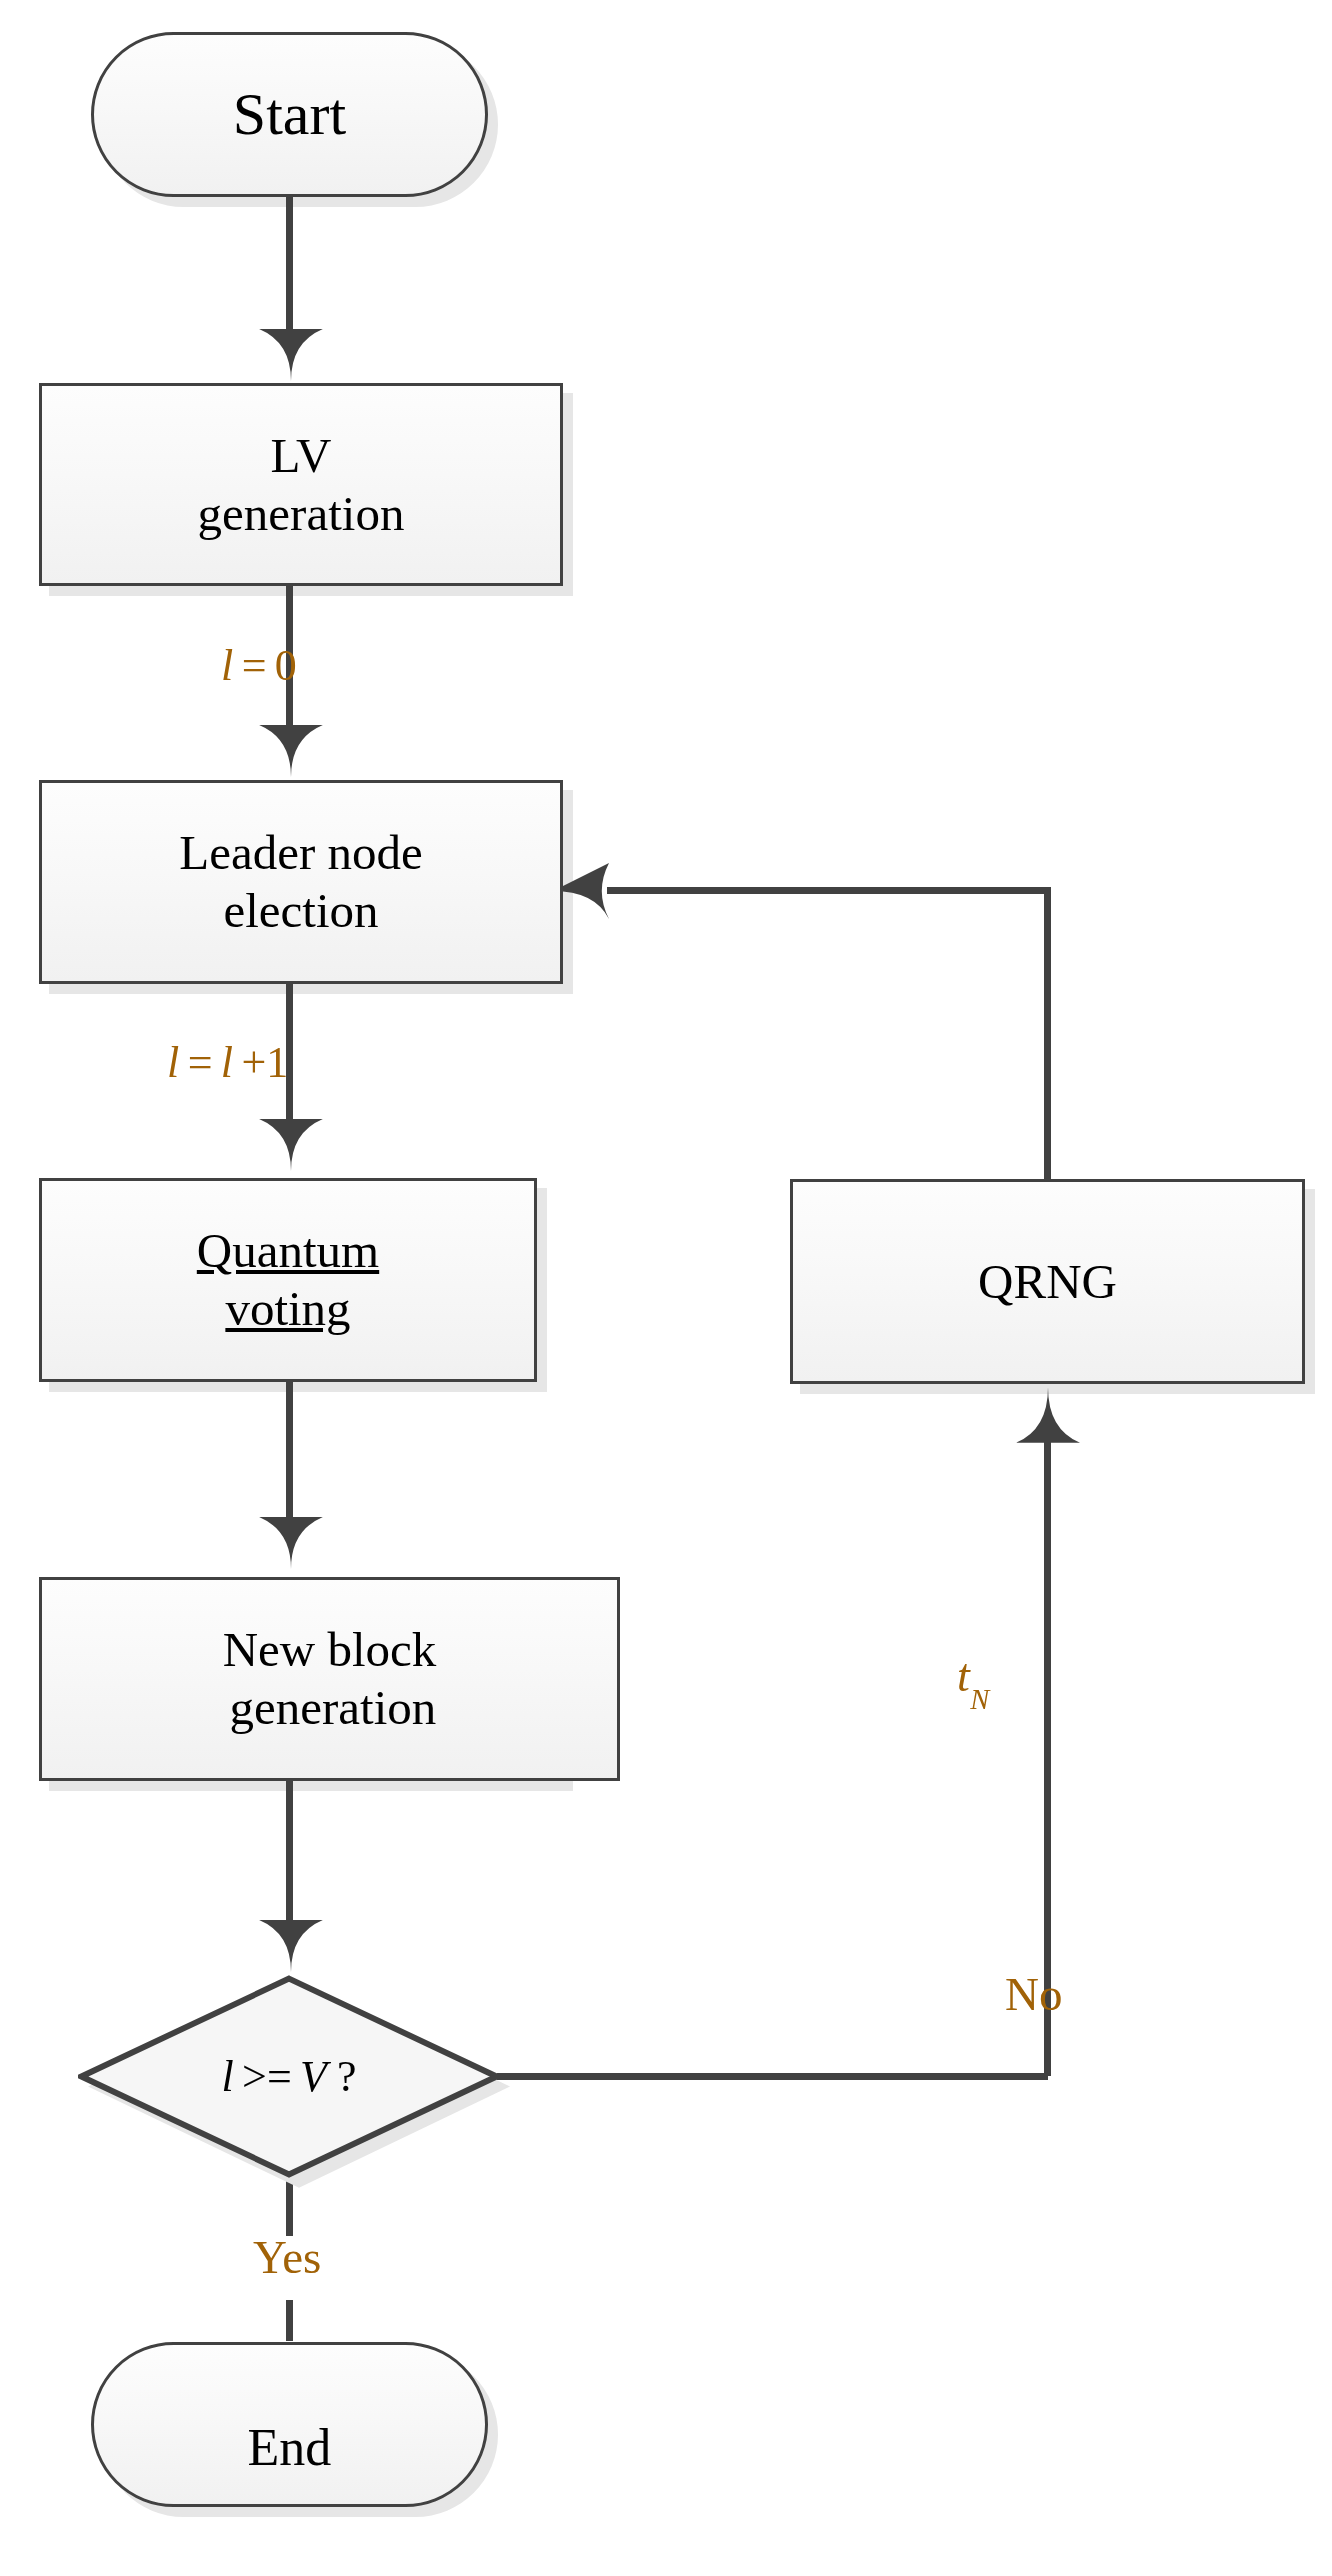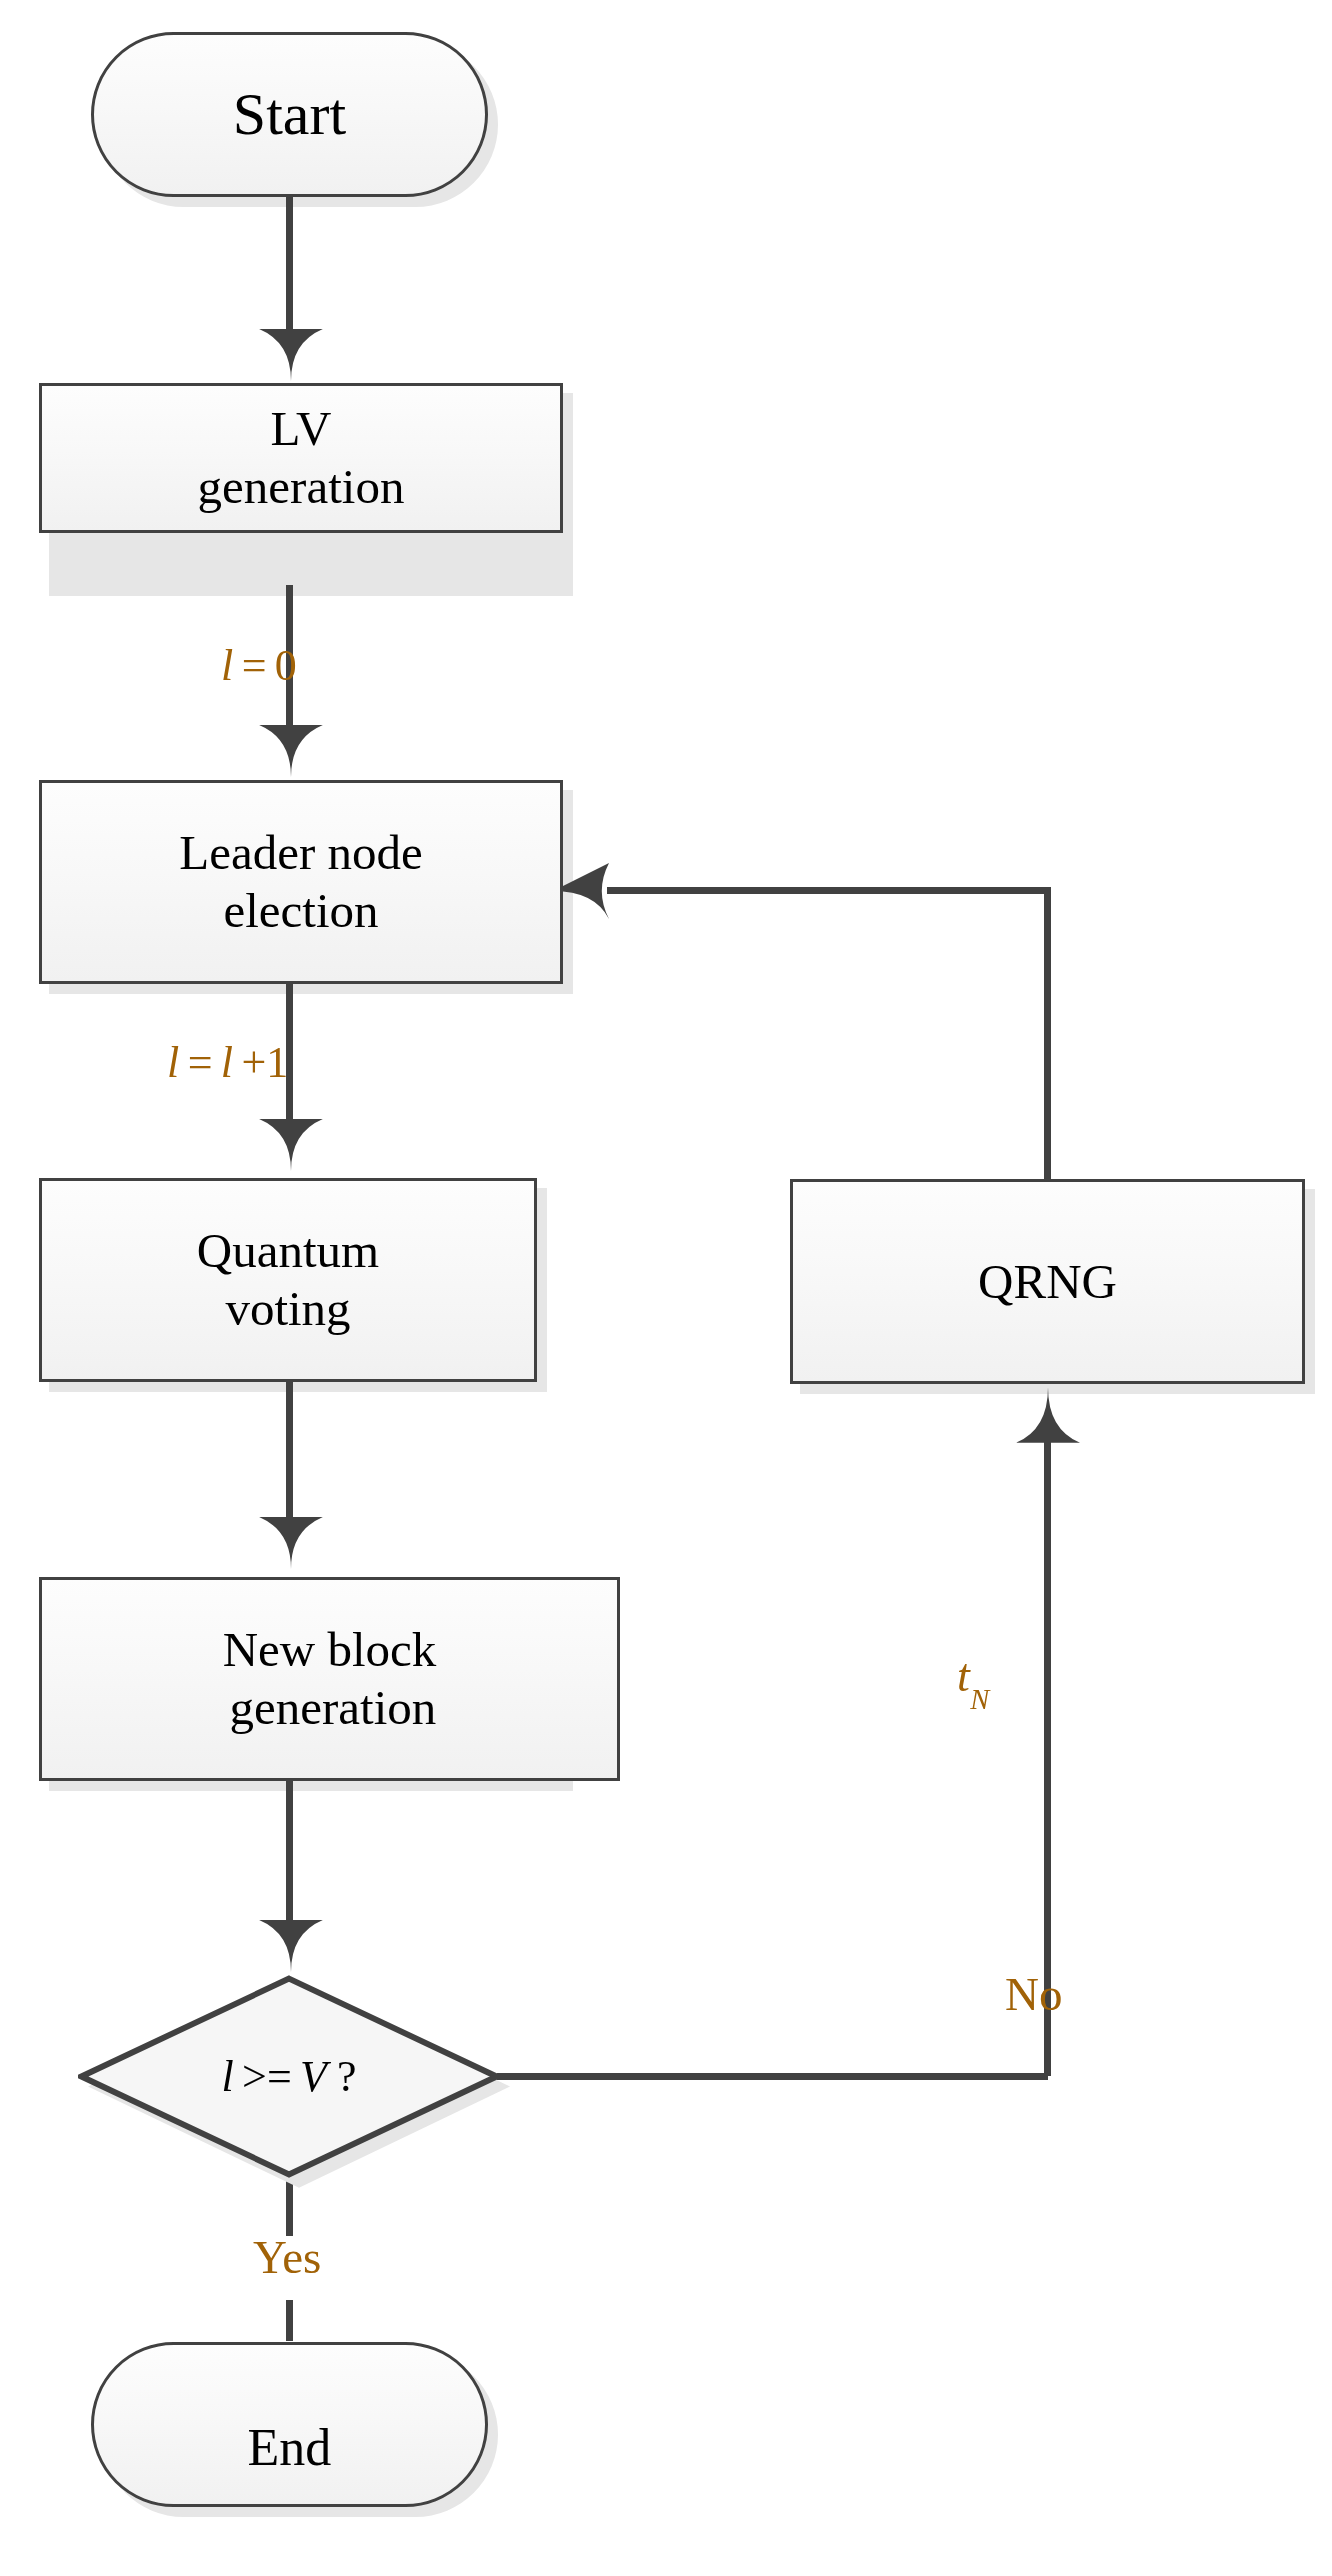--- a/index.html
+++ b/index.html
@@ -109,21 +109,21 @@
   <div class="node terminal" style="left:91px; top:32px; width:397px; height:165px;">
     <span class="label" style="font-size:60px;">Start</span>
   </div>
 
   <div class="vline" style="left:286px; top:197px; height:152px;"></div>
   <svg class="arrow" style="left:259px; top:329px; width:64px; height:52px;" viewBox="0 0 76 62">
     <path d="M 0 0 Q 38 16 38 62 Q 38 16 76 0 Z" fill="#414141"></path>
   </svg>
 
   <div class="shadow" style="left:49px; top:393px; width:524px; height:203px;"></div>
-  <div class="node" style="left:39px; top:383px; width:524px; height:150px;">
+  <div class="node" style="left:39px; top:383px; width:524px; height:203px;">
     <span class="label" style="font-size:49px;">LV
 generation</span>
   </div>
 
   <div class="vline" style="left:286px; top:585px; height:156px;"></div>
   <svg class="arrow" style="left:259px; top:725px; width:64px; height:52px;" viewBox="0 0 76 62">
     <path d="M 0 0 Q 38 16 38 62 Q 38 16 76 0 Z" fill="#414141"></path>
   </svg>
   <div class="edge-label" style="left:221px; top:640px; font-size:44px;">
     <span class="it">l</span><span style="margin:0 8.4px;">=</span><span>0</span>
@@ -138,21 +138,21 @@
   <div class="vline" style="left:286px; top:984px; height:152px;"></div>
   <svg class="arrow" style="left:259px; top:1119px; width:64px; height:52px;" viewBox="0 0 76 62">
     <path d="M 0 0 Q 38 16 38 62 Q 38 16 76 0 Z" fill="#414141"></path>
   </svg>
   <div class="edge-label" style="left:167px; top:1037px; font-size:44px;">
     <span class="it">l</span><span style="margin:0 8.4px;">=</span><span class="it">l</span><span style="margin-left:8.4px;">+1</span>
   </div>
 
   <div class="shadow" style="left:49px; top:1188px; width:498px; height:204px;"></div>
   <div class="node" style="left:39px; top:1178px; width:498px; height:204px;">
-    <span class="label" style="font-size:49px;">Quantum
+    <span class="label" style="font-size:49px;text-decoration:underline;">Quantum
 voting</span>
   </div>
 
   <div class="shadow" style="left:800px; top:1189px; width:515px; height:205px;"></div>
   <div class="node" style="left:790px; top:1179px; width:515px; height:205px;">
     <span class="label" style="font-size:49px;">QRNG</span>
   </div>
 
   <div class="vline" style="left:1044px; top:887px; height:294px;"></div>
   <div class="hline" style="left:607px; top:887px; width:441px;"></div>

